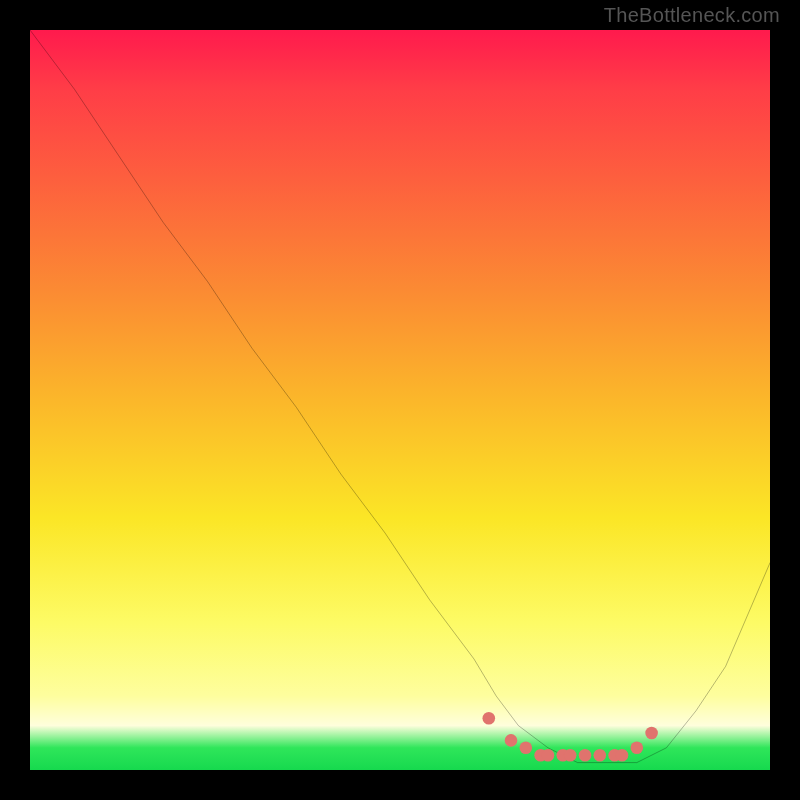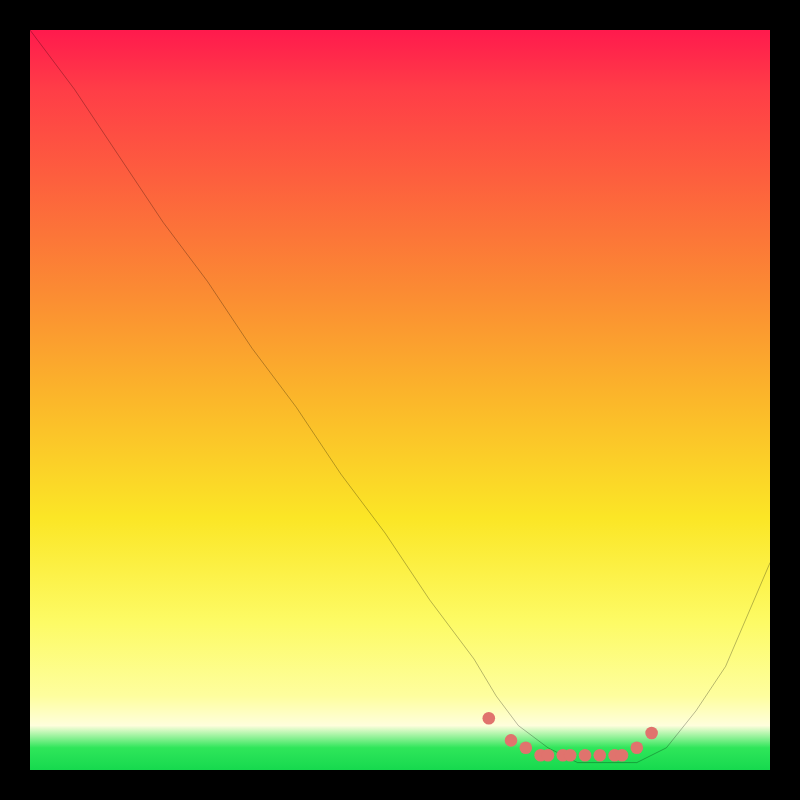--- a/index.html
+++ b/index.html
@@ -60,20 +60,21 @@
     width: 100%;
     height: 100%;
     z-index: 10;
   }
 </style>
 </head>
 <body>
 
 <div class="frame">
 
+  <div class="watermark">TheBottleneck.com</div>
 
   <div class="plot">
     <div class="gradient-bg"></div>
 
     <svg class="curve" viewBox="0 0 100 100" preserveAspectRatio="none">
       <path fill="none" stroke="#000000" stroke-width="0.28" vector-effect="non-scaling-stroke" stroke-linecap="round" stroke-linejoin="round" id="curve-path" d="M0.00 0.00 L6.00 8.00 L12.00 17.00 L18.00 26.00 L24.00 34.00 L30.00 43.00 L36.00 51.00 L42.00 60.00 L48.00 68.00 L54.00 77.00 L60.00 85.00 L63.00 90.00 L66.00 94.00 L70.00 97.00 L74.00 99.00 L78.00 99.00 L82.00 99.00 L86.00 97.00 L90.00 92.00 L94.00 86.00 L100.00 72.00"></path>
       <g id="dots">
           <circle cx="62" cy="93" r="0.85" fill="#e0736d"></circle>
           <circle cx="65" cy="96" r="0.85" fill="#e0736d"></circle>
           <circle cx="67" cy="97" r="0.85" fill="#e0736d"></circle>

